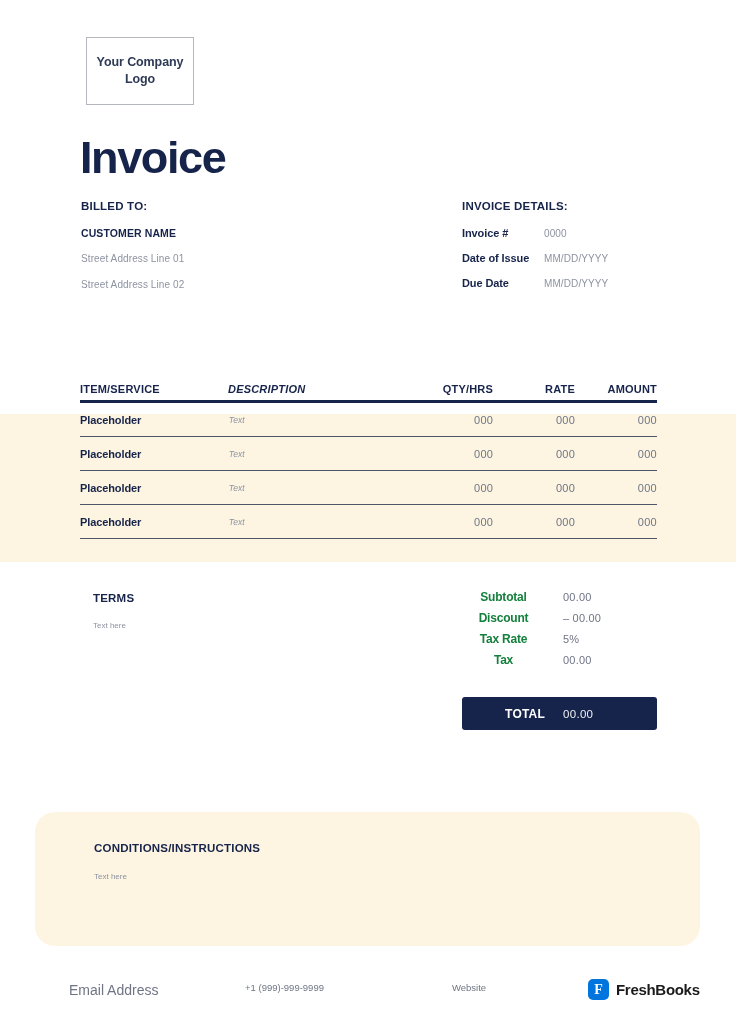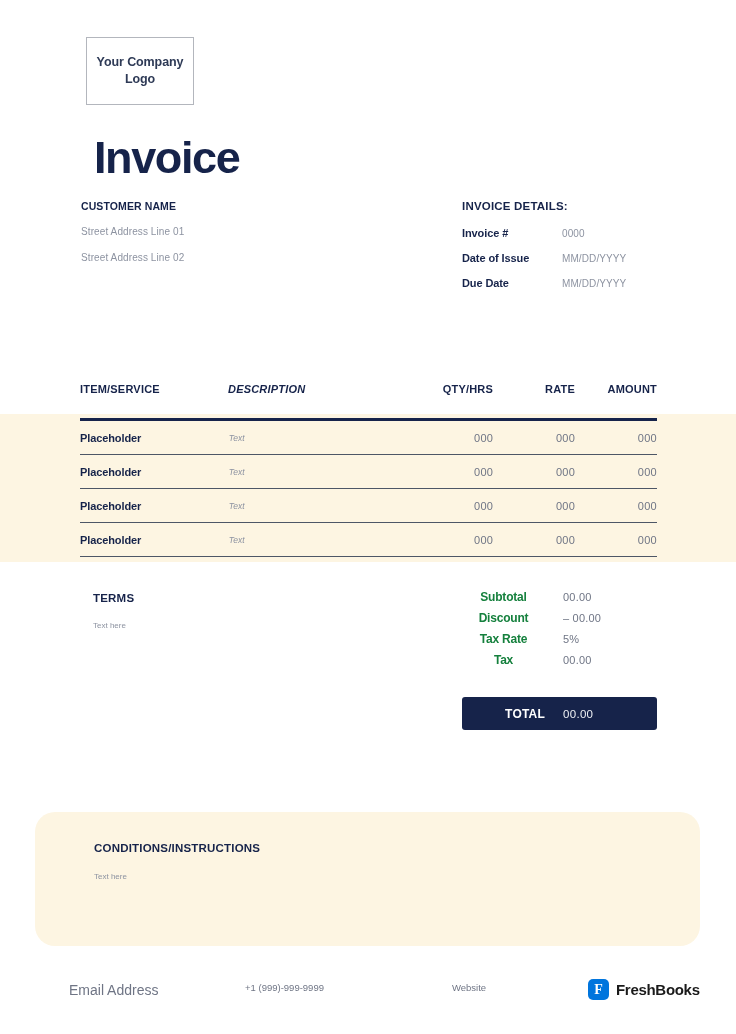--- a/index.html
+++ b/index.html
@@ -39,21 +39,21 @@
     font-size: 12.5px;
     font-weight: bold;
     color: #2e3a56;
     line-height: 1.35;
     letter-spacing: -0.1px;
   }
 
   
   .invoice-title {
     position: absolute;
-    left: 94px;
+    left: 80px;
     top: 135px;
     font-size: 45px;
     font-weight: bold;
     color: #16234a;
     letter-spacing: -1.4px;
     line-height: 1;
   }
 
   
   .billed-to {
@@ -89,21 +89,21 @@
     left: 462px;
     top: 200px;
     width: 240px;
   }
   .det-row {
     display: flex;
     align-items: baseline;
     margin-bottom: 13px;
   }
   .det-label {
-    width: 100px;
+    width: 82px;
     font-size: 11px;
     font-weight: bold;
     color: #16234a;
     letter-spacing: -0.1px;
     flex: none;
   }
   .det-value {
     font-size: 10px;
     color: #8d93a1;
     letter-spacing: 0.1px;
@@ -119,21 +119,21 @@
     background: #fdf5e2;
   }
   .table-wrap {
     position: absolute;
     left: 80px;
     top: 383px;
     width: 577px;
   }
   .thead {
     display: flex;
-    padding-bottom: 23px;
+    padding-bottom: 5px;
   }
   .th {
     font-size: 11px;
     font-weight: bold;
     color: #16234a;
     letter-spacing: 0.2px;
   }
   .rule-thick {
     height: 3px;
     background: #16234a;
@@ -327,20 +327,21 @@
 
 <div class="page">
 
   <div class="logo-box">
     <div class="logo-box-text">Your Company Logo</div>
   </div>
 
   <div class="invoice-title">Invoice</div>
 
   <div class="billed-to">
+    <div class="section-head">BILLED TO:</div>
     <div class="customer-name">CUSTOMER NAME</div>
     <div class="addr-line">Street Address Line 01</div>
     <div class="addr-line">Street Address Line 02</div>
   </div>
 
   <div class="inv-details">
     <div class="section-head">INVOICE DETAILS:</div>
     <div class="det-row">
       <div class="det-label">Invoice #</div>
       <div class="det-value">0000</div>

